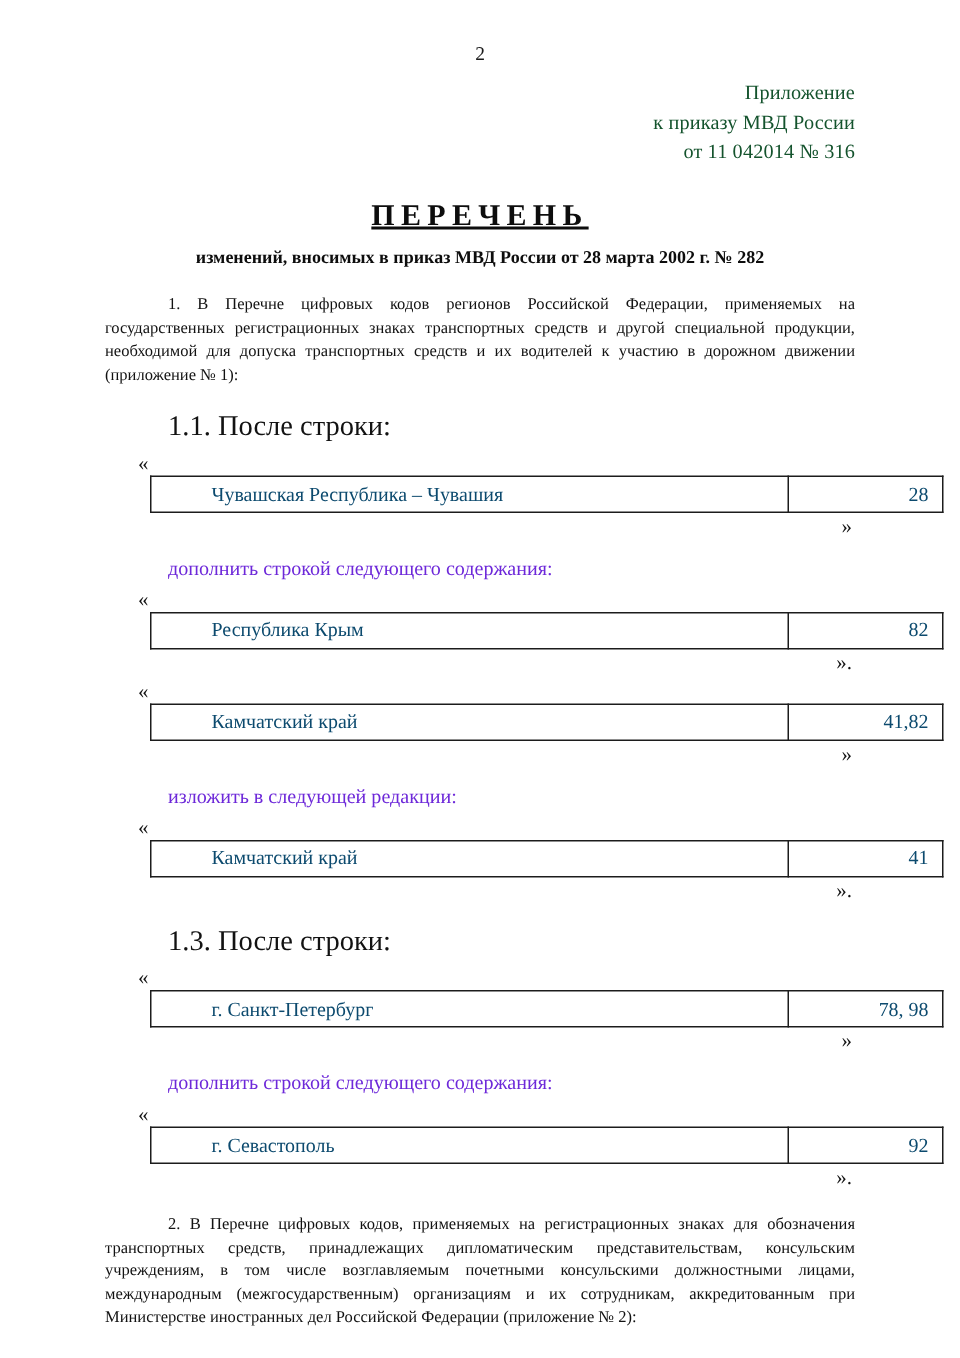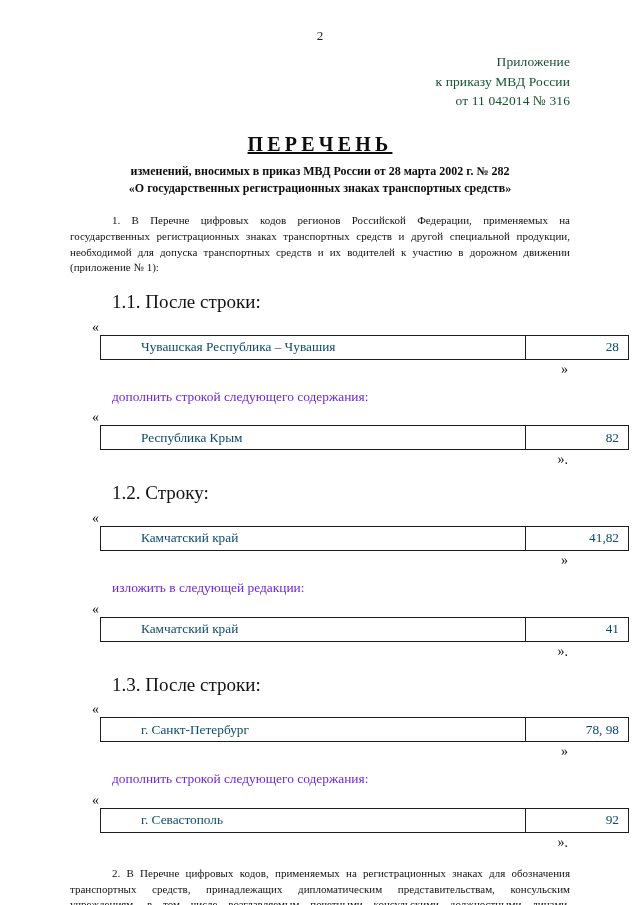--- a/index.html
+++ b/index.html
@@ -149,21 +149,20 @@
 
     <div class="header-block">
       <div>Приложение</div>
       <div>к приказу МВД России</div>
       <div>от 11 042014 №  316</div>
     </div>
 
     <div class="title-wrap">
       <div class="title-main">ПЕРЕЧЕНЬ</div>
       <div class="title-sub">изменений, вносимых в приказ МВД России от 28 марта 2002 г. № 282</div>
-      <div class="title-sub">«О государственных регистрационных знаках транспортных средств»</div>
     </div>
 
     <div class="para">1. В Перечне цифровых кодов регионов Российской Федерации, применяемых на государственных регистрационных знаках транспортных средств и другой специальной продукции, необходимой для допуска транспортных средств и их водителей к участию в дорожном движении (приложение № 1):</div>
 
     <div class="sub-head">1.1. После строки:</div>
 
     <div class="quote-block">
       <div class="quote-open">«</div>
       <table class="row-table">
         <tbody>
@@ -184,21 +183,20 @@
         <tbody>
           <tr>
             <td class="cell-name">Республика Крым</td>
             <td class="cell-code">82</td>
           </tr>
         </tbody>
       </table>
       <div class="quote-close">».</div>
     </div>
 
-    <div class="sub-head">1.2. Строку:</div>
 
     <div class="quote-block">
       <div class="quote-open">«</div>
       <table class="row-table">
         <tbody>
           <tr>
             <td class="cell-name">Камчатский край</td>
             <td class="cell-code">41,82</td>
           </tr>
         </tbody>

